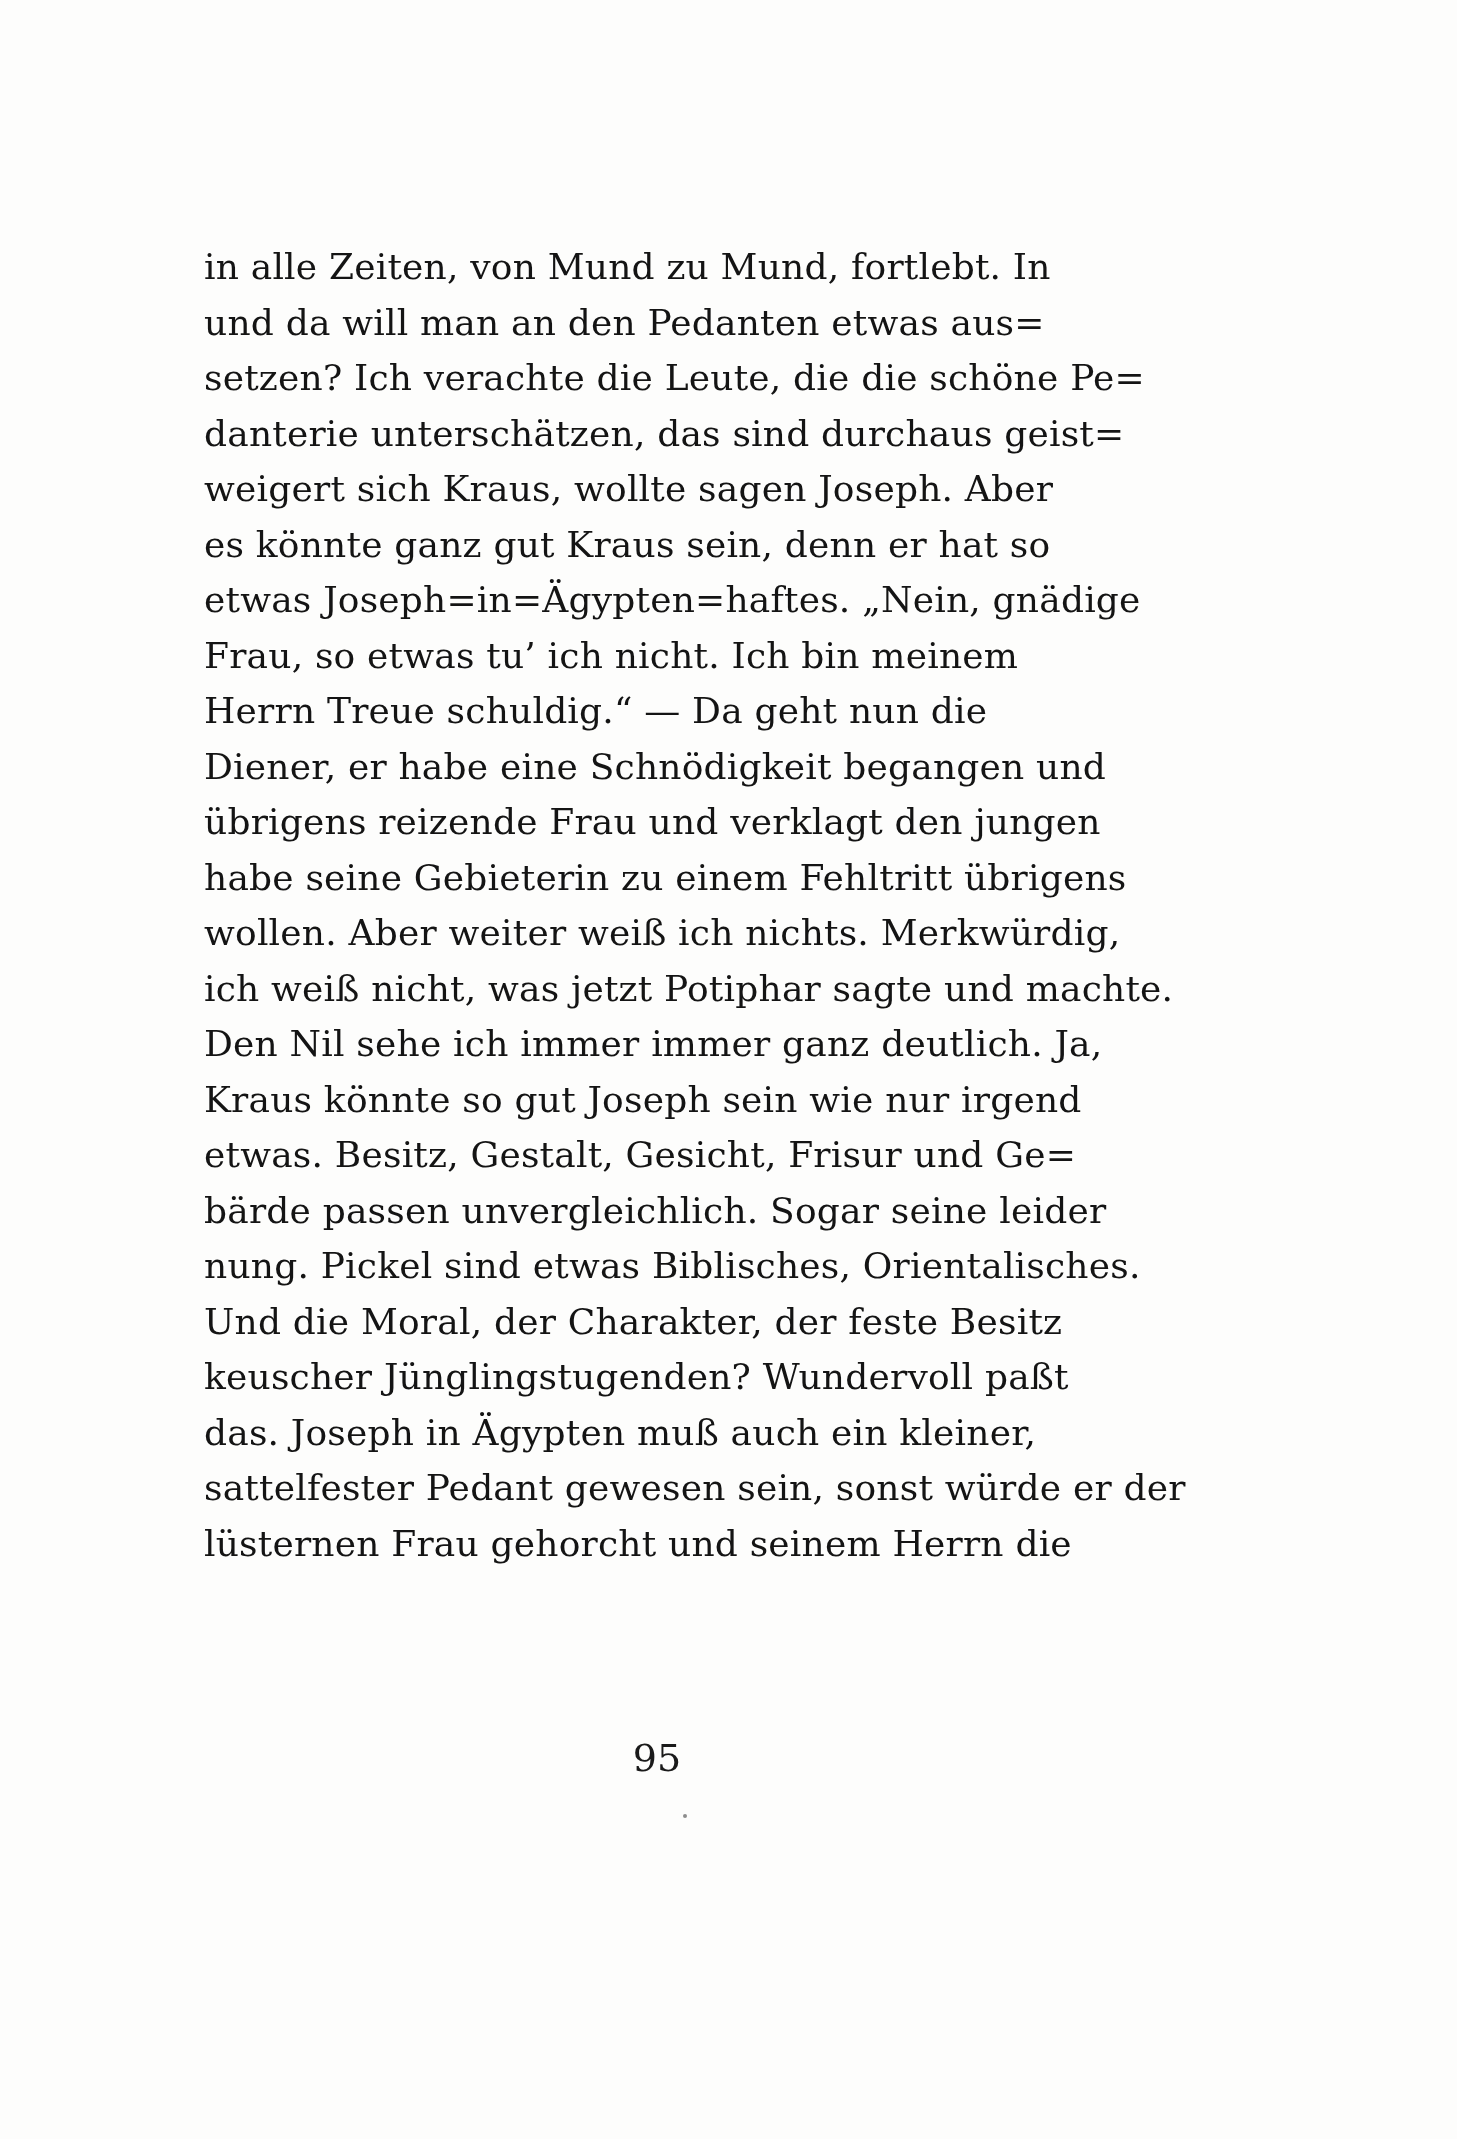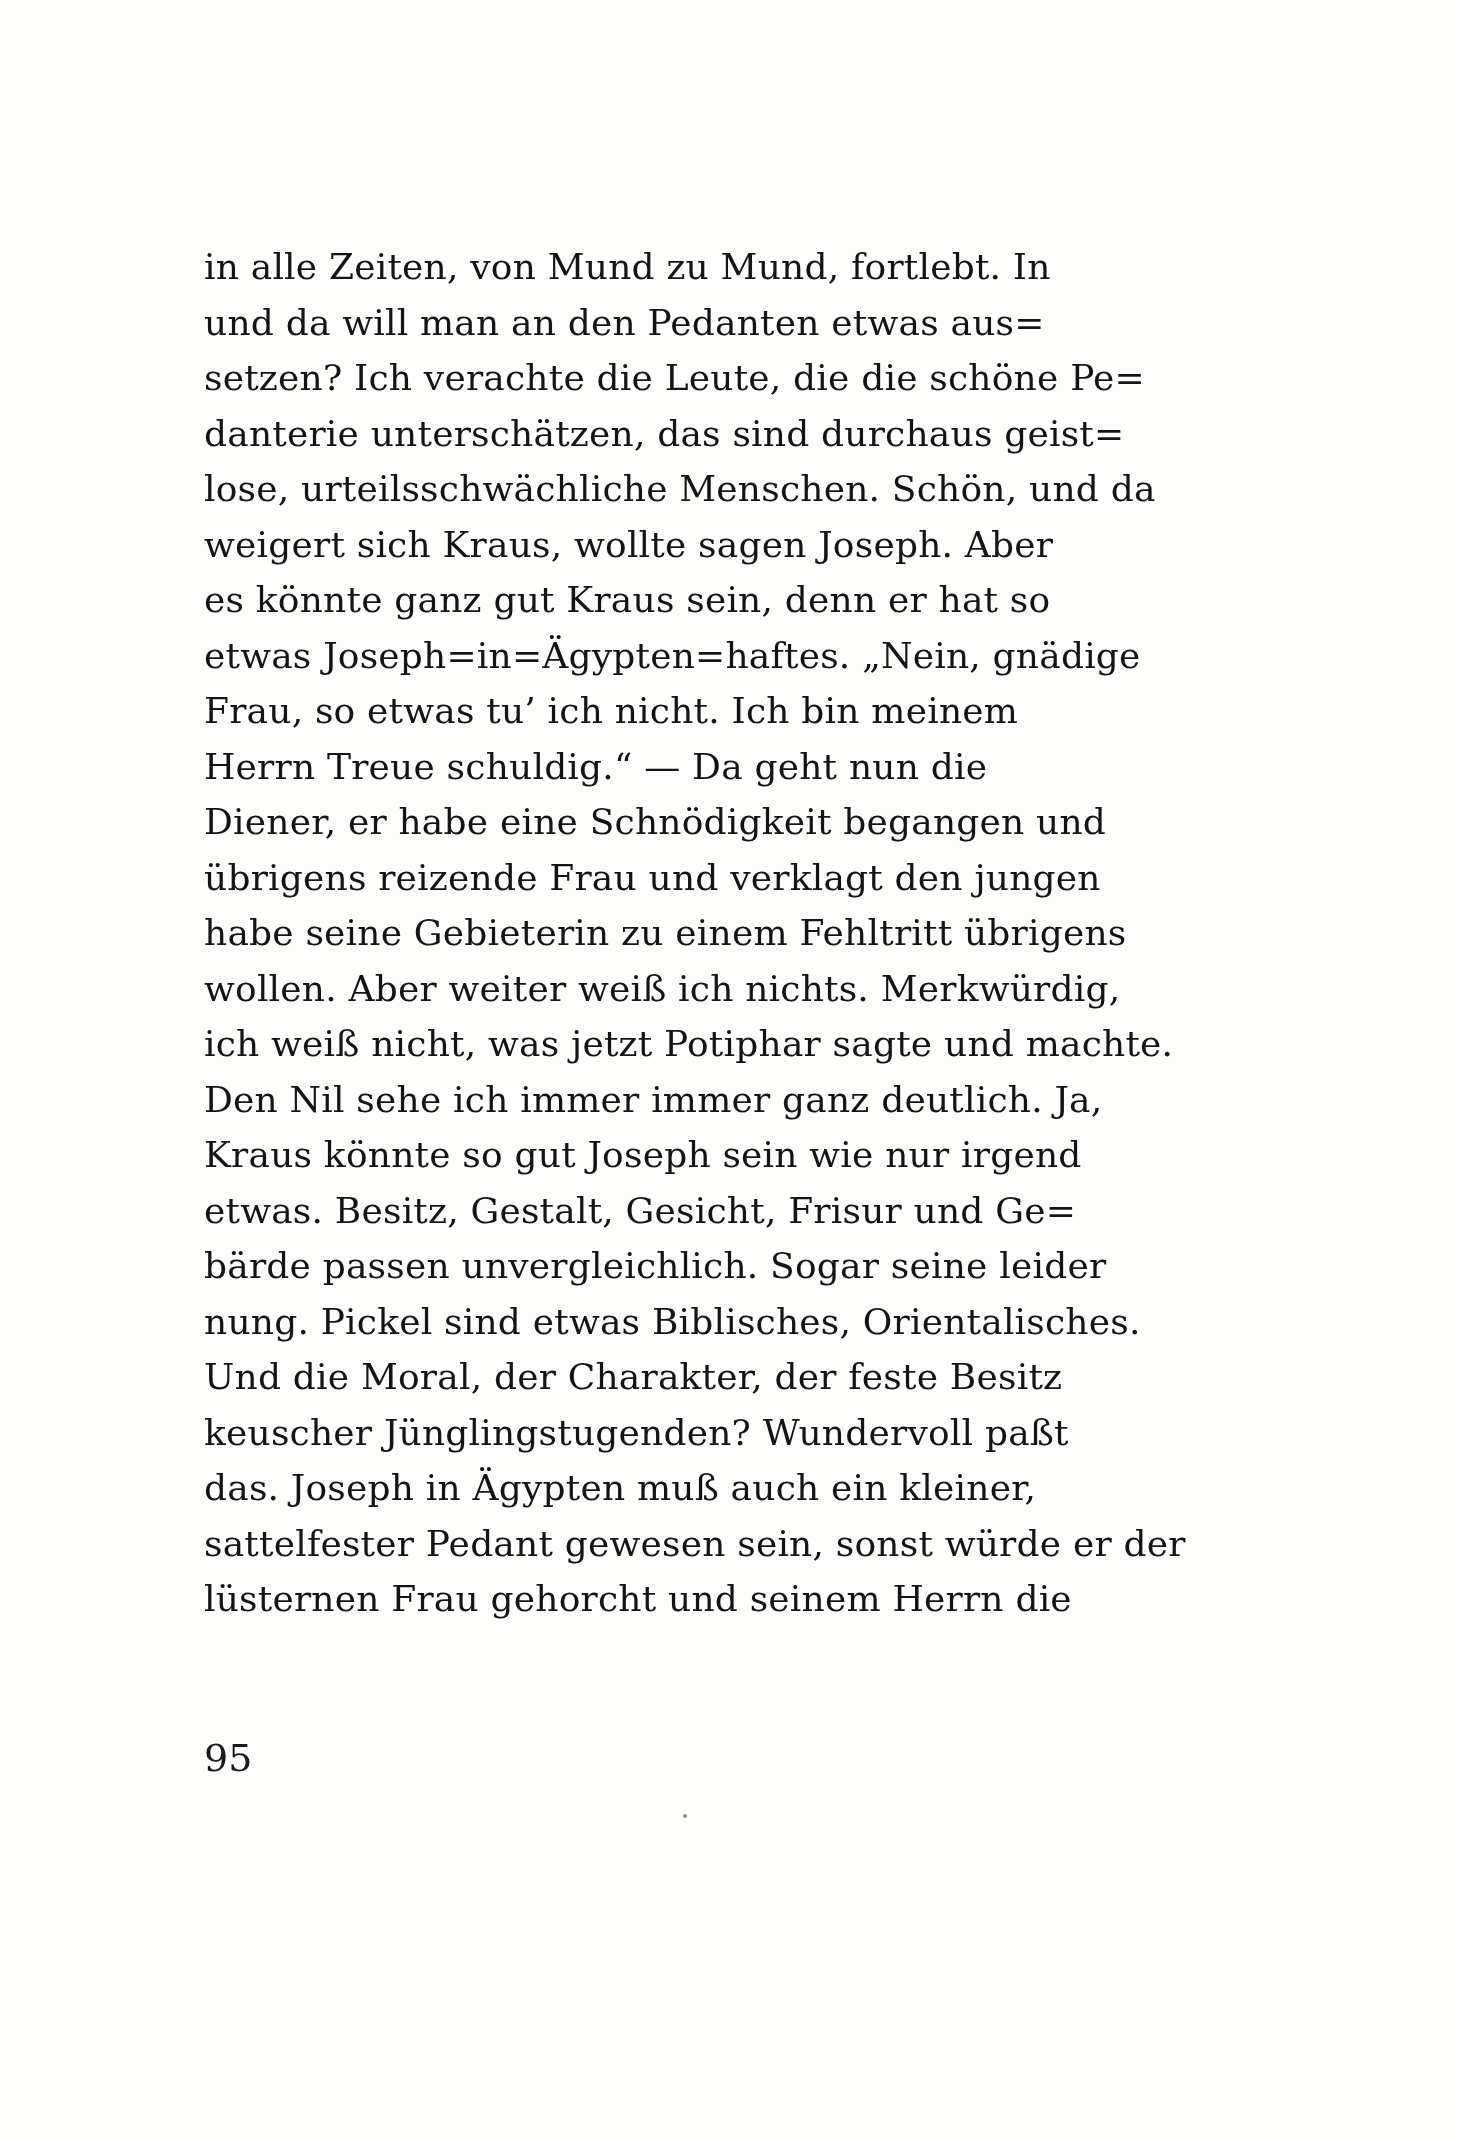--- a/index.html
+++ b/index.html
@@ -45,21 +45,21 @@
     content: "";
     display: inline-block;
     width: 100%;
   }
   .text-line { display: block; }
   .folio {
     position: absolute;
     left: 204px;
     top: 1736px;
     width: 906px;
-    text-align: left;
+    text-align: center;
     font-size: 38px;
     line-height: 44px;
     color: #1a1a1a;
   }
   .speck {
     position: absolute;
     left: 683px;
     top: 1814px;
     width: 4px;
     height: 4px;
@@ -70,21 +70,20 @@
 </head>
 <body>
 
 <div class="scan-page">
 
   <div class="text-block">
       <div class="text-line">in alle Zeiten, von Mund zu Mund, fortlebt. In</div>
       <div class="text-line">und da will man an den Pedanten etwas aus=</div>
       <div class="text-line">setzen? Ich verachte die Leute, die die schöne Pe=</div>
       <div class="text-line">danterie unterschätzen, das sind durchaus geist=</div>
-      <div class="text-line">lose, urteilsschwächliche Menschen. Schön, und da</div>
       <div class="text-line">weigert sich Kraus, wollte sagen Joseph. Aber</div>
       <div class="text-line">es könnte ganz gut Kraus sein, denn er hat so</div>
       <div class="text-line">etwas Joseph=in=Ägypten=haftes. „Nein, gnädige</div>
       <div class="text-line">Frau, so etwas tu’ ich nicht. Ich bin meinem</div>
       <div class="text-line">Herrn Treue schuldig.“ — Da geht nun die</div>
       <div class="text-line">Diener, er habe eine Schnödigkeit begangen und</div>
       <div class="text-line">übrigens reizende Frau und verklagt den jungen</div>
       <div class="text-line">habe seine Gebieterin zu einem Fehltritt übrigens</div>
       <div class="text-line">wollen. Aber weiter weiß ich nichts. Merkwürdig,</div>
       <div class="text-line">ich weiß nicht, was jetzt Potiphar sagte und machte.</div>

